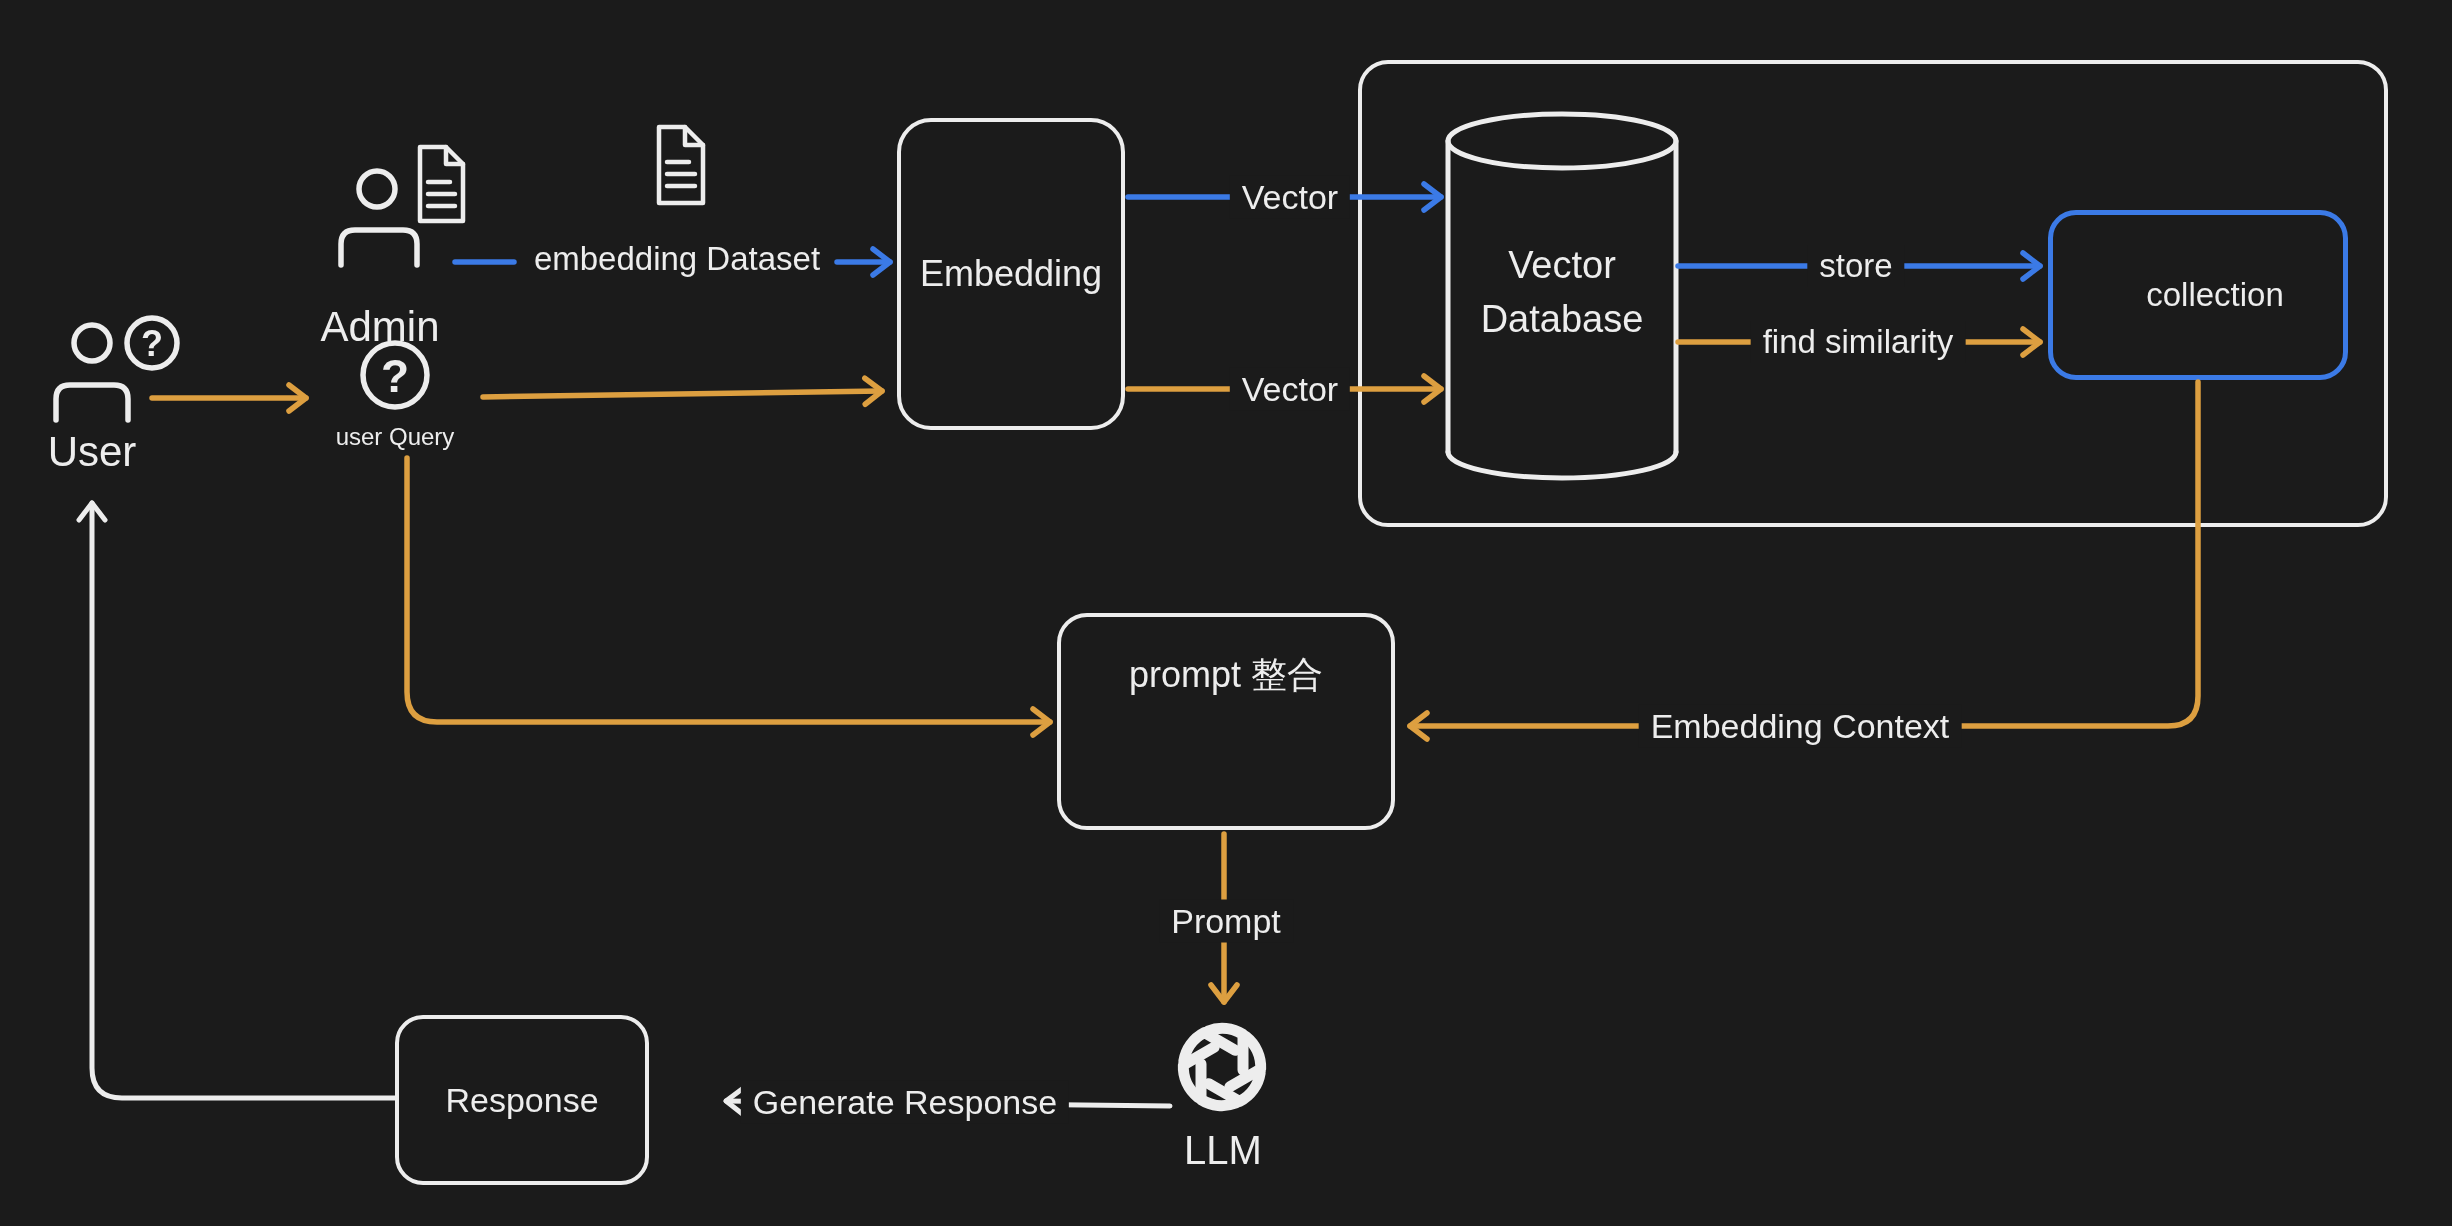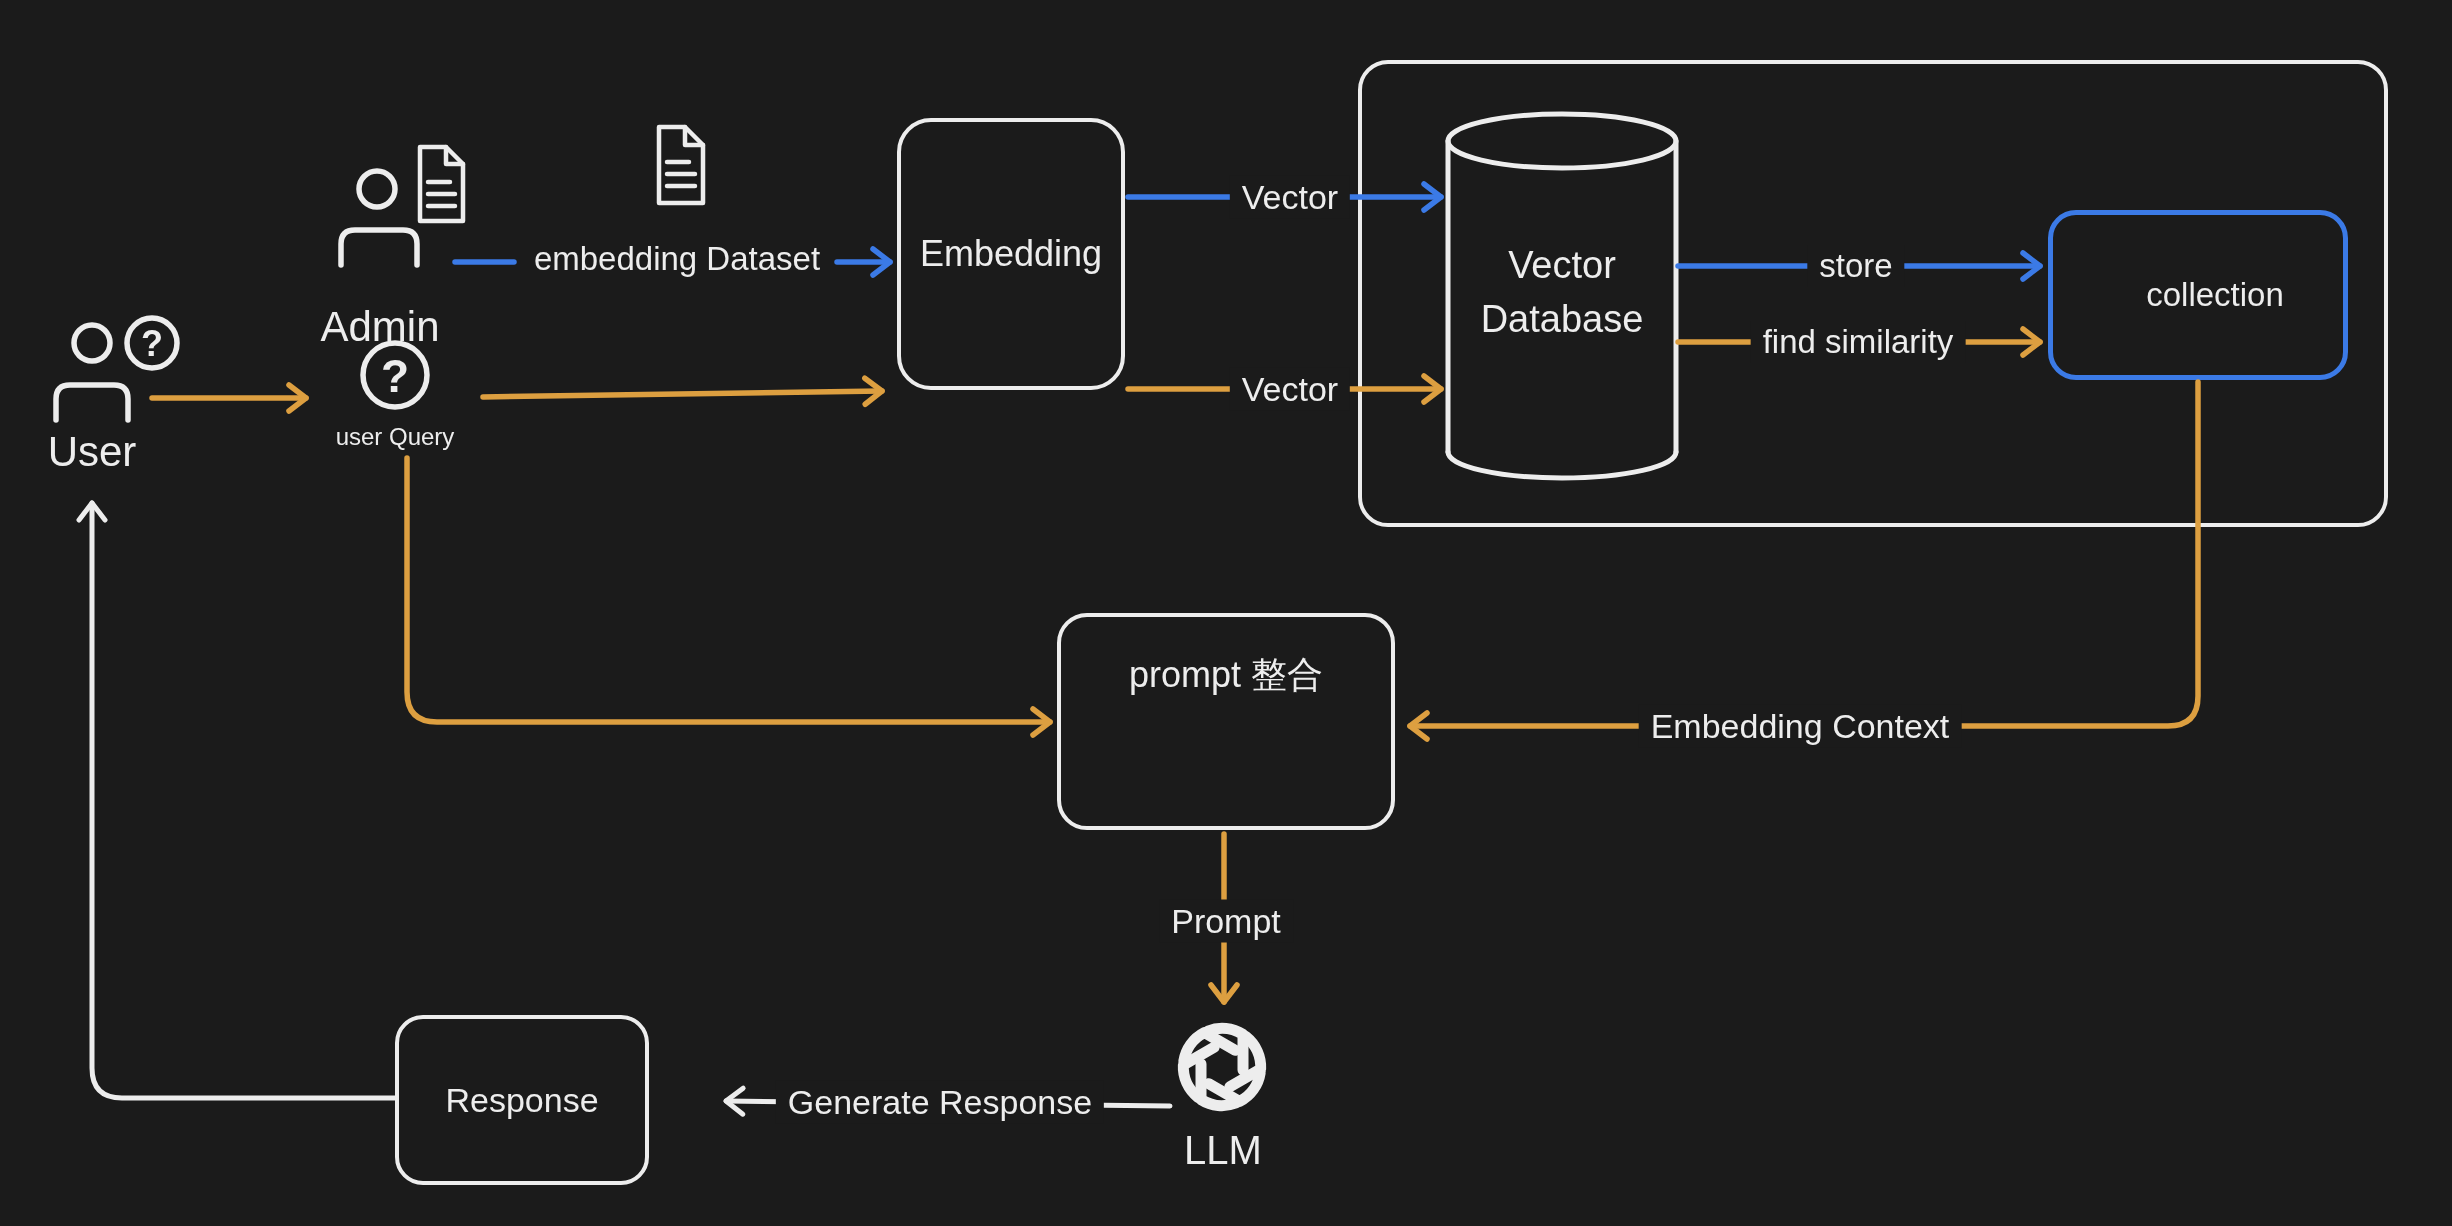--- a/index.html
+++ b/index.html
@@ -29,21 +29,21 @@
   .prompt-items{text-align:left;padding-left:8px;font-size:34px;line-height:48px;margin-top:6px;}
   .vdb-label{position:absolute;z-index:6;text-align:center;font-size:38px;line-height:54px;color:#ededed;}
 </style>
 </head>
 <body>
 
 <div class="canvas">
 
   <div class="container-frame" style="left:1358px;top:60px;width:1030px;height:467px;"></div>
 
-  <div class="node" style="left:897px;top:118px;width:228px;height:272px;border-radius:34px;">
+  <div class="node" style="left:897px;top:118px;width:228px;height:312px;border-radius:34px;">
     <span class="fs36">Embedding</span>
   </div>
 
   <div class="node" style="left:2048px;top:210px;width:300px;height:170px;border-color:#3b7ae6;border-width:5px;border-radius:28px;padding-left:34px;">
     <span class="fs33">collection</span>
   </div>
 
   <div class="node prompt-node" style="left:1057px;top:613px;width:338px;height:217px;">
     <div class="prompt-title">prompt 整合</div>
   </div>
@@ -138,16 +138,16 @@
   <div class="lbl fs42" style="left:92px;top:452px;">User</div>
   <div class="lbl fs42" style="left:380px;top:327px;">Admin</div>
   <div class="lbl fs30" style="left:395px;top:437px;">user Query</div>
   <div class="lbl fs33" style="left:677px;top:259px;">embedding Dataset</div>
   <div class="lbl masked fs34" style="left:1290px;top:197px;">Vector</div>
   <div class="lbl masked fs34" style="left:1290px;top:389px;">Vector</div>
   <div class="lbl masked fs33" style="left:1856px;top:266px;">store</div>
   <div class="lbl masked fs33" style="left:1858px;top:342px;">find similarity</div>
   <div class="lbl masked fs34" style="left:1800px;top:726px;">Embedding Context</div>
   <div class="lbl masked fs34" style="left:1226px;top:921px;">Prompt</div>
-  <div class="lbl masked fs34" style="left:940px;top:1102px;">Generate Response</div>
+  <div class="lbl masked fs34" style="left:905px;top:1102px;">Generate Response</div>
   <div class="lbl fs40" style="left:1223px;top:1150px;">LLM</div>
 
 </div>
 
 </body></html>

